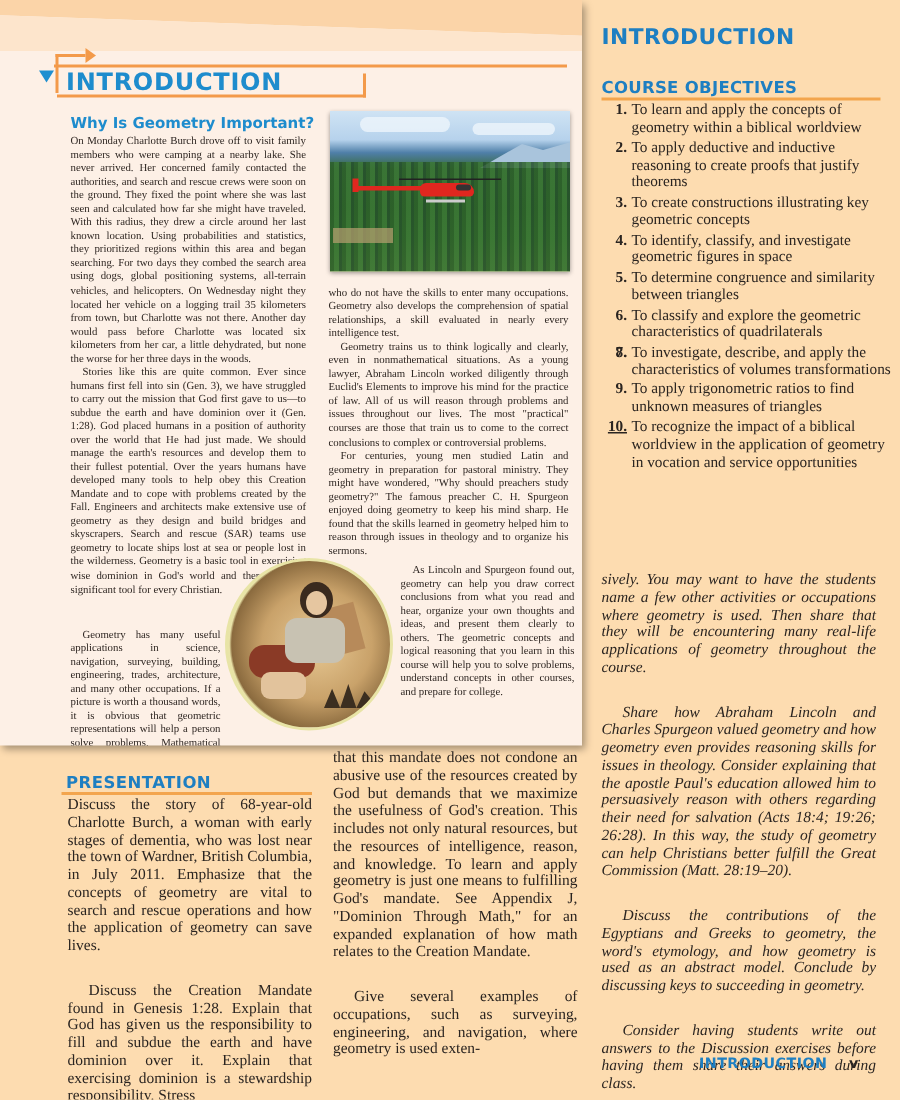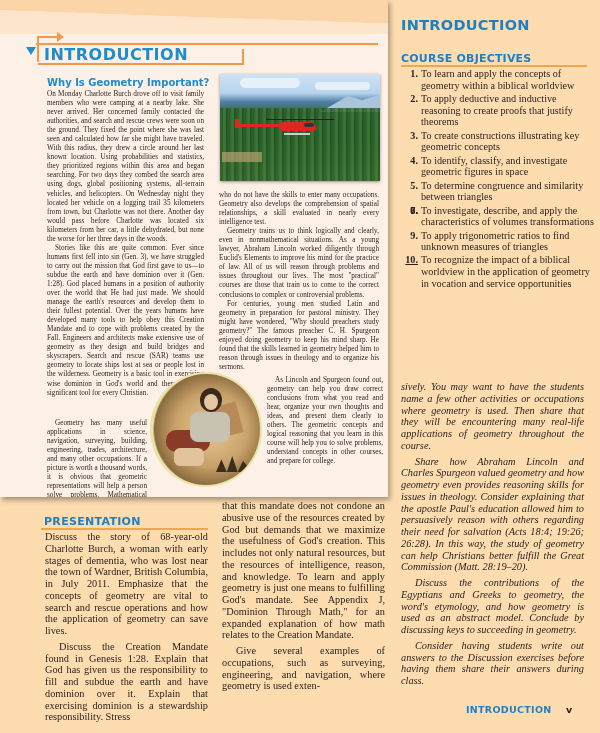--- a/index.html
+++ b/index.html
@@ -111,21 +111,21 @@
   .rc-sub-line { position: absolute; left: 401px; top: 65px; width: 186px; height: 2px; background: #f3a54d; }
   .objectives { position: absolute; left: 404px; top: 68px; width: 190px; list-style: none; }
   .objectives li { position: relative; padding-left: 17px; font-size: 10.2px; line-height: 11.6px; margin-bottom: 1.8px; color: #2a2420; }
   .objectives li .num { position: absolute; left: 0; top: 0; width: 14px; text-align: right; font-weight: bold; }
   .objectives li.two-digit { padding-left: 17px; }
   .objectives li.two-digit .num { left: -5px; width: 19px; text-decoration: underline; }
 
   
   .t-text { font-size: 10.3px; line-height: 11.75px; text-align: justify; color: #2a2420; }
   .t-indent { text-indent: 14px; }
-  .t-gap { margin-top: 4px; }
+  .t-gap { margin-top: 18px; }
 
   .pres-head {
     position: absolute; left: 44px; top: 515px;
     font-family: "DejaVu Sans", sans-serif; font-weight: bold; font-size: 11px; color: #1e7fc2; letter-spacing: 0.3px;
   }
   .pres-line { position: absolute; left: 41px; top: 528px; width: 167px; height: 1.5px; background: #f3a54d; }
   .t-col1 { position: absolute; left: 45px; top: 531px; width: 163px; }
   .t-col2 { position: absolute; left: 222px; top: 500px; width: 163px; }
   .t-col3 { position: absolute; left: 401px; top: 381px; width: 183px; font-style: italic; }
 
@@ -202,21 +202,21 @@
   <div class="rc-title">INTRODUCTION</div>
   <div class="rc-sub">COURSE OBJECTIVES</div>
   <div class="rc-sub-line"></div>
 
   <ol class="objectives">
     <li><span class="num">1.</span><span>To learn and apply the concepts of geometry within a biblical worldview</span></li>
     <li><span class="num">2.</span><span>To apply deductive and inductive reasoning to create proofs that justify theorems</span></li>
     <li><span class="num">3.</span><span>To create constructions illustrating key geometric concepts</span></li>
     <li><span class="num">4.</span><span>To identify, classify, and investigate geometric figures in space</span></li>
     <li><span class="num">5.</span><span>To determine congruence and similarity between triangles</span></li>
-    <li><span class="num">6.</span></li>
+    <li><span class="num">6.</span><span>To classify and explore the geometric characteristics of quadrilaterals</span></li>
     <li><span class="num">7.</span></li>
     <li><span class="num">8.</span><span>To investigate, describe, and apply the characteristics of volumes transformations</span></li>
     <li><span class="num">9.</span><span>To apply trigonometric ratios to find unknown measures of triangles</span></li>
     <li class="two-digit"><span class="num">10.</span><span>To recognize the impact of a biblical worldview in the application of geometry in vocation and service opportunities</span></li>
   </ol>
 
   <div class="pres-head">PRESENTATION</div>
   <div class="pres-line"></div>
 
   <div class="t-col1">

